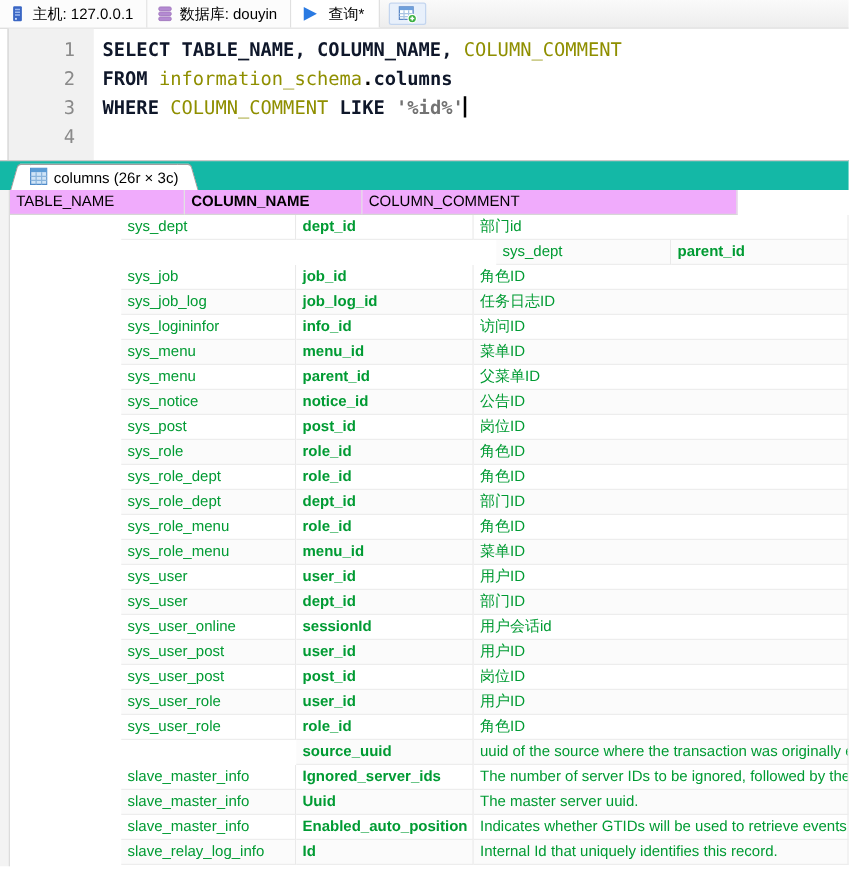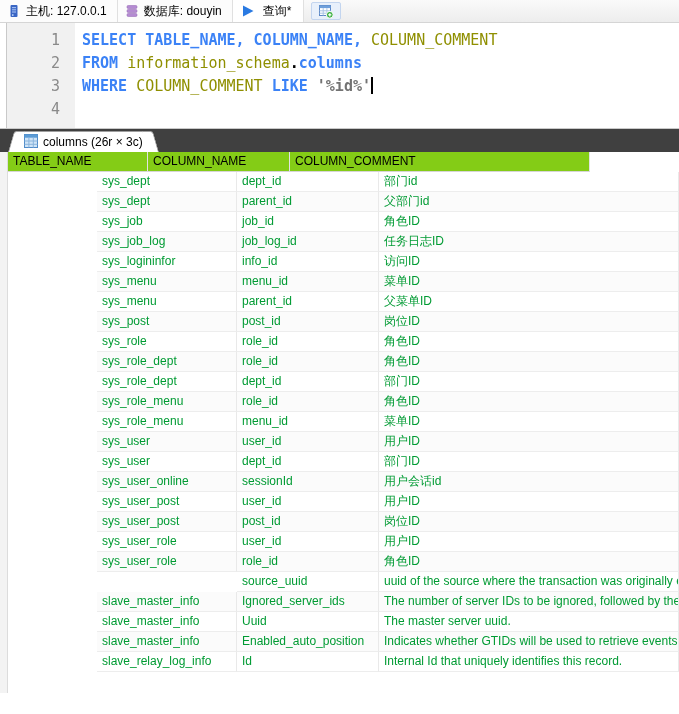--- a/index.html
+++ b/index.html
@@ -41,29 +41,29 @@
   .gutter { width:68px; background:#f1f1f1; padding-top:6px; }
   .ln {
     height:23px; line-height:23px; text-align:right; padding-right:15px;
     color:#8a8a8a; font-family:"DejaVu Sans Mono", monospace; font-size:15px;
   }
   .code {
     flex:1; padding:6px 0 0 7px;
     font-family:"DejaVu Sans Mono", monospace; font-size:15px; font-weight:bold;
   }
   .code-line { height:23px; line-height:23px; white-space:pre; }
-  .tok-k { color:#3b82f6; }
+  .tok-k { color:#0f172a; }
   .tok-i { color:#8f8f00; font-weight:normal; }
   .tok-s { color:#737373; }
   .tok-p { color:#000; }
   .caret { display:inline-block; width:2px; height:17px; background:#000; vertical-align:-3px; }
 
   
   .tabbar {
-    height:24px; background:#404040; border-top:1px solid #c9c9c9;
+    height:24px; background:#14b8a6; border-top:1px solid #c9c9c9;
     display:flex; align-items:flex-end; padding-left:16px;
   }
   .rtab {
     position:relative; height:21px; display:flex; align-items:center; gap:5px;
     padding:0 8px; background:#fff; border-top:1px solid #9f9f9f;
   }
   .rtab::before {
     content:""; position:absolute; left:-5px; top:-1px; bottom:0; width:10px;
     background:#fff; border-left:1px solid #9f9f9f; border-top:1px solid #9f9f9f;
     transform:skewX(-16deg); border-top-left-radius:3px;
@@ -80,30 +80,30 @@
   .grid-gutter {
     position:absolute; left:0; top:0; width:8px; height:541px;
     background:#f3f3f3; border-right:1px solid #dcdcdc;
   }
   .grid-header { display:flex; }
   .cell {
     height:20px; line-height:19px; padding:0 5px;
     overflow:hidden; white-space:nowrap;
   }
   .hcell {
-    color:#000; background:#84cc16;
+    color:#000; background:#f0abfc;
     border-bottom:1px solid #d6d6d6; border-right:1px solid #e2e2e2;
   }
   .grid-row { display:flex;justify-content:flex-end; }
   .dcell {
     color:#009b33; background:#fff;
     border-bottom:1px solid #ededed; border-right:1px solid #e9e9e9;
   }
   .grid-row:nth-child(even) .dcell { background:#fbfbfb; }
-  .col0 { width:140px; } .col1 { width:142px; } .col2 { width:300px; }
+  .col0 { width:140px; } .col1 { width:142px;font-weight:bold; } .col2 { width:300px; }
 </style>
 </head>
 <body>
 
 <div class="toolbar">
   <div class="tb-seg">
     <span>
       <svg width="14" height="14" viewBox="0 0 14 14">
         <rect x="3.5" y="1" width="7" height="12" rx="1" fill="#3a66c4"></rect>
         <rect x="5" y="3" width="4" height="1.2" fill="#9db9ef"></rect>
@@ -192,21 +192,20 @@
     </div>
   <div class="grid-body">
       <div class="grid-row">
         <div class="cell dcell col0">sys_dept</div>
         <div class="cell dcell col1">dept_id</div>
         <div class="cell dcell col2">部门id</div>
       </div>
       <div class="grid-row">
         <div class="cell dcell col0">sys_dept</div>
         <div class="cell dcell col1">parent_id</div>
-        <div class="cell dcell col2">父部门id</div>
       </div>
       <div class="grid-row">
         <div class="cell dcell col0">sys_job</div>
         <div class="cell dcell col1">job_id</div>
         <div class="cell dcell col2">角色ID</div>
       </div>
       <div class="grid-row">
         <div class="cell dcell col0">sys_job_log</div>
         <div class="cell dcell col1">job_log_id</div>
         <div class="cell dcell col2">任务日志ID</div>
@@ -220,20 +219,25 @@
         <div class="cell dcell col0">sys_menu</div>
         <div class="cell dcell col1">menu_id</div>
         <div class="cell dcell col2">菜单ID</div>
       </div>
       <div class="grid-row">
         <div class="cell dcell col0">sys_menu</div>
         <div class="cell dcell col1">parent_id</div>
         <div class="cell dcell col2">父菜单ID</div>
       </div>
       <div class="grid-row">
+        <div class="cell dcell col0">sys_notice</div>
+        <div class="cell dcell col1">notice_id</div>
+        <div class="cell dcell col2">公告ID</div>
+      </div>
+      <div class="grid-row">
         <div class="cell dcell col0">sys_post</div>
         <div class="cell dcell col1">post_id</div>
         <div class="cell dcell col2">岗位ID</div>
       </div>
       <div class="grid-row">
         <div class="cell dcell col0">sys_role</div>
         <div class="cell dcell col1">role_id</div>
         <div class="cell dcell col2">角色ID</div>
       </div>
       <div class="grid-row">

